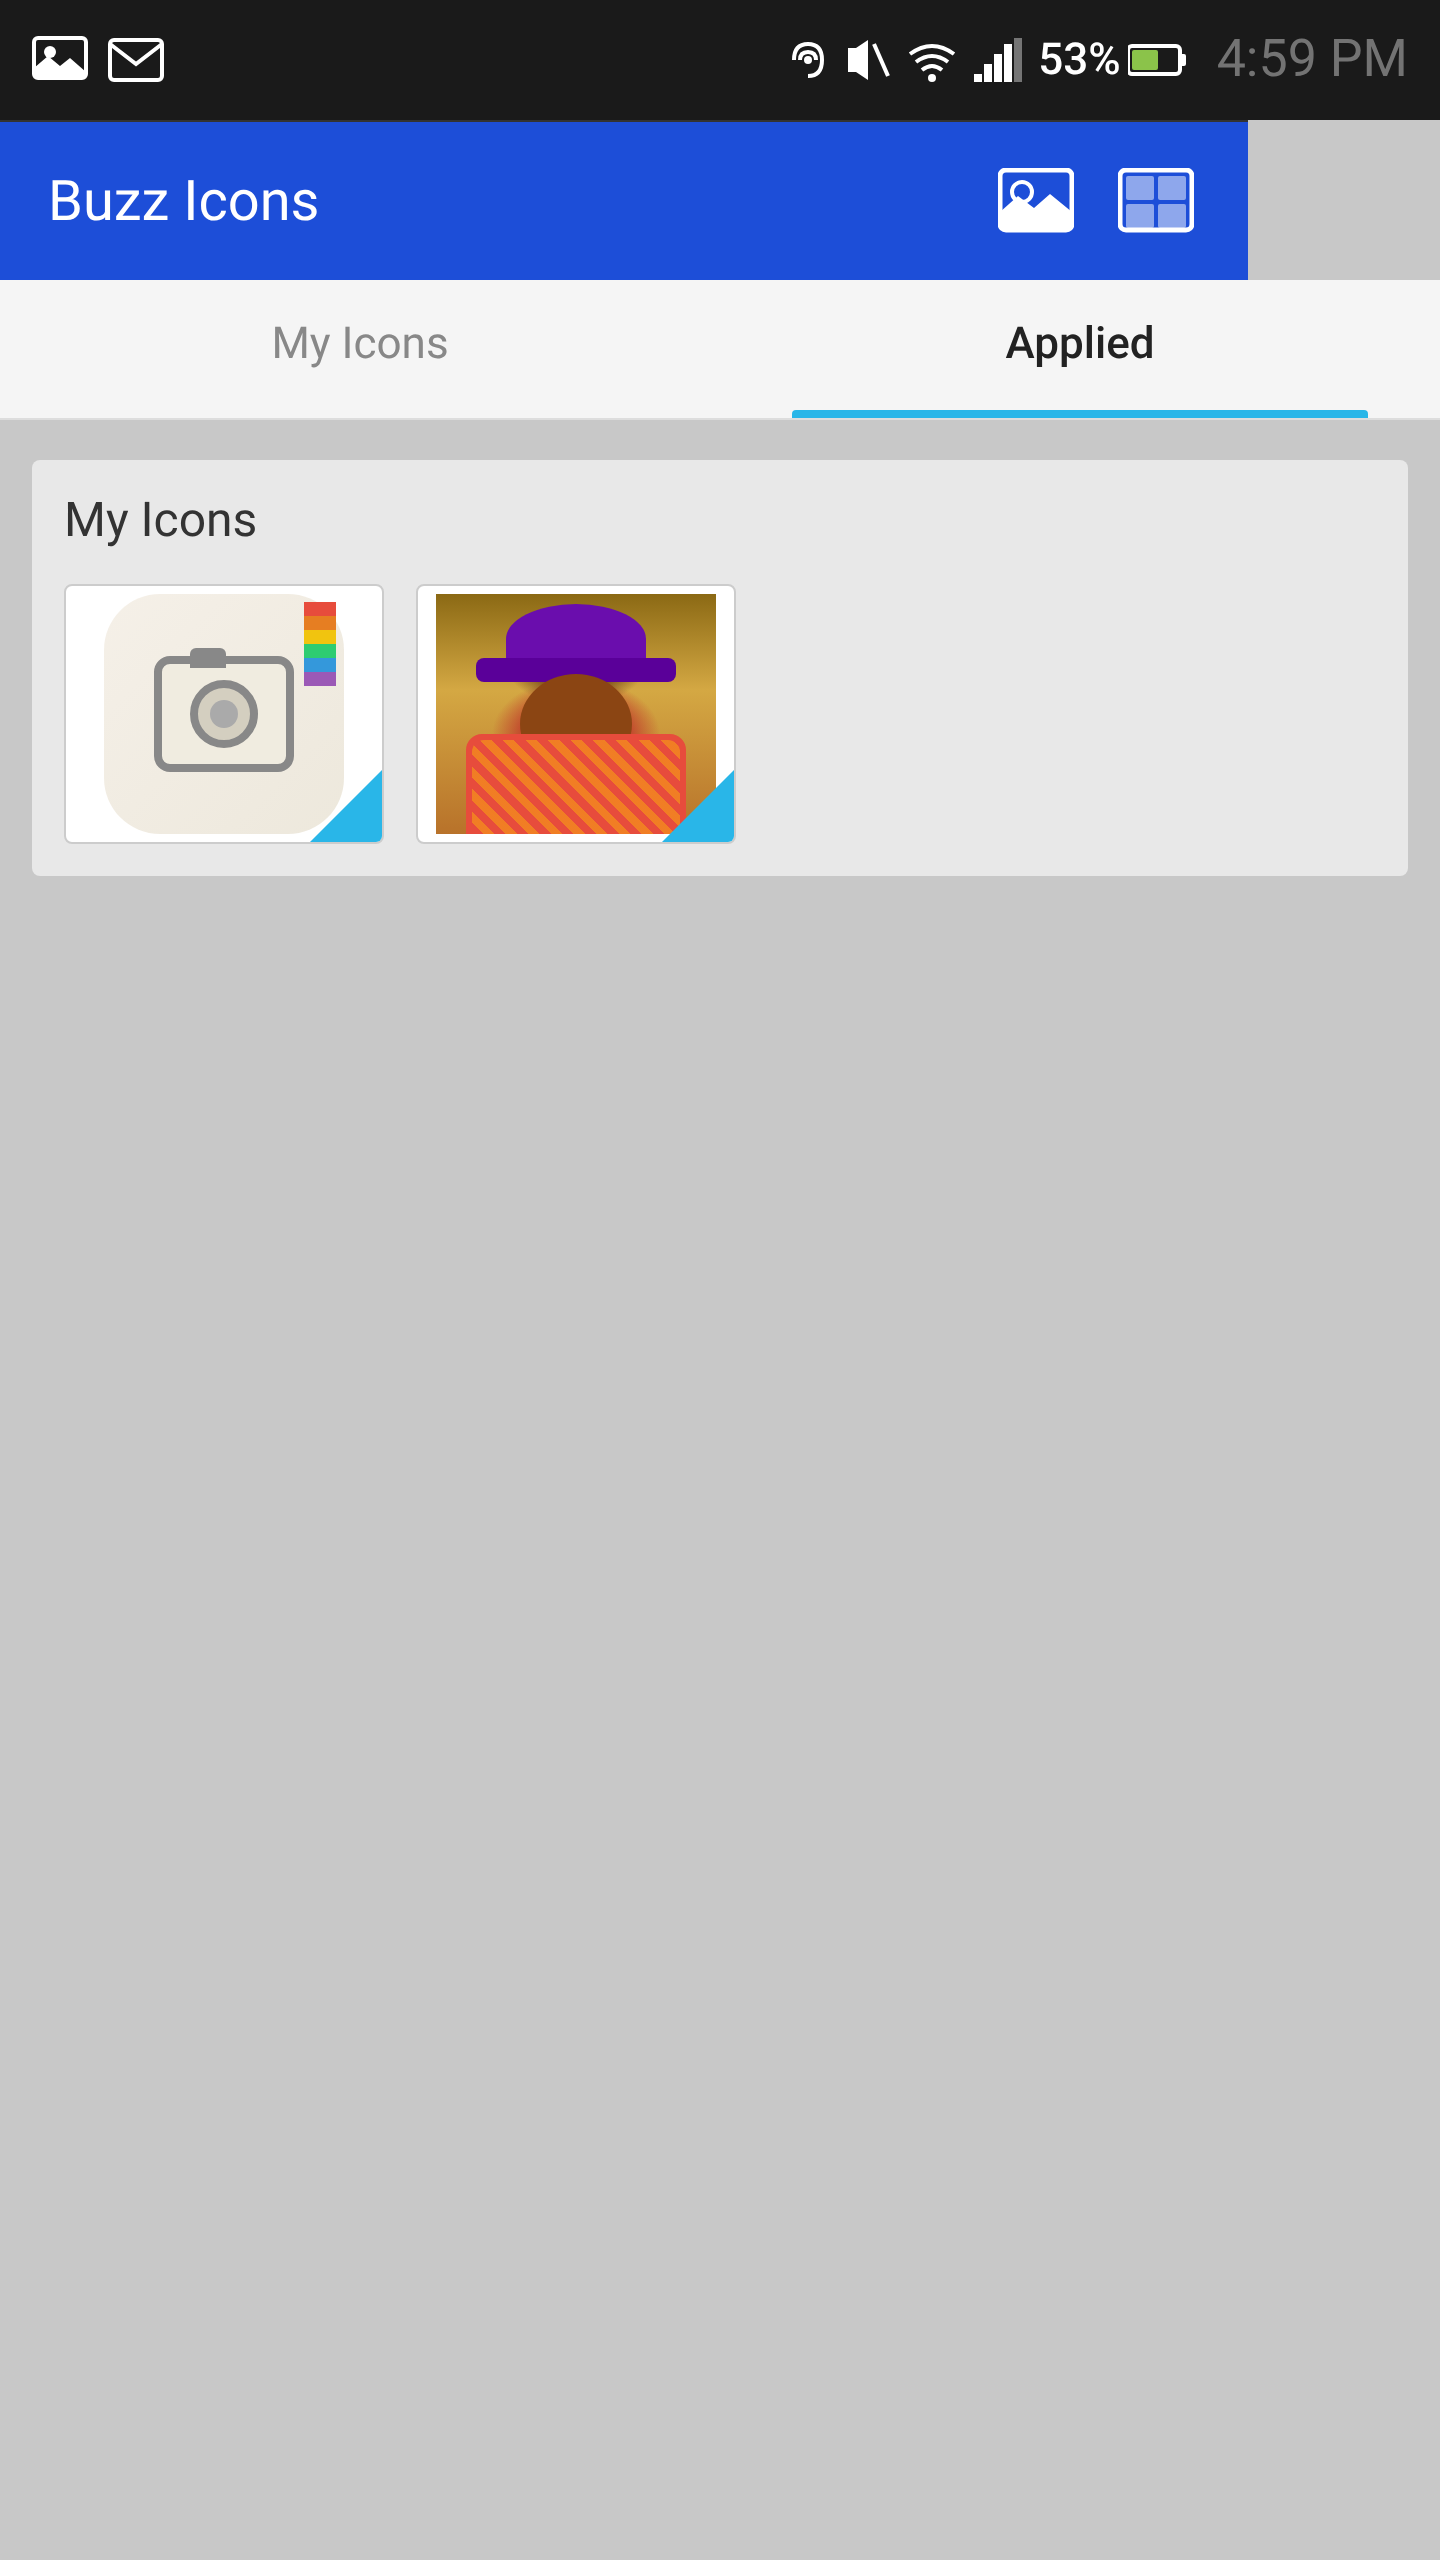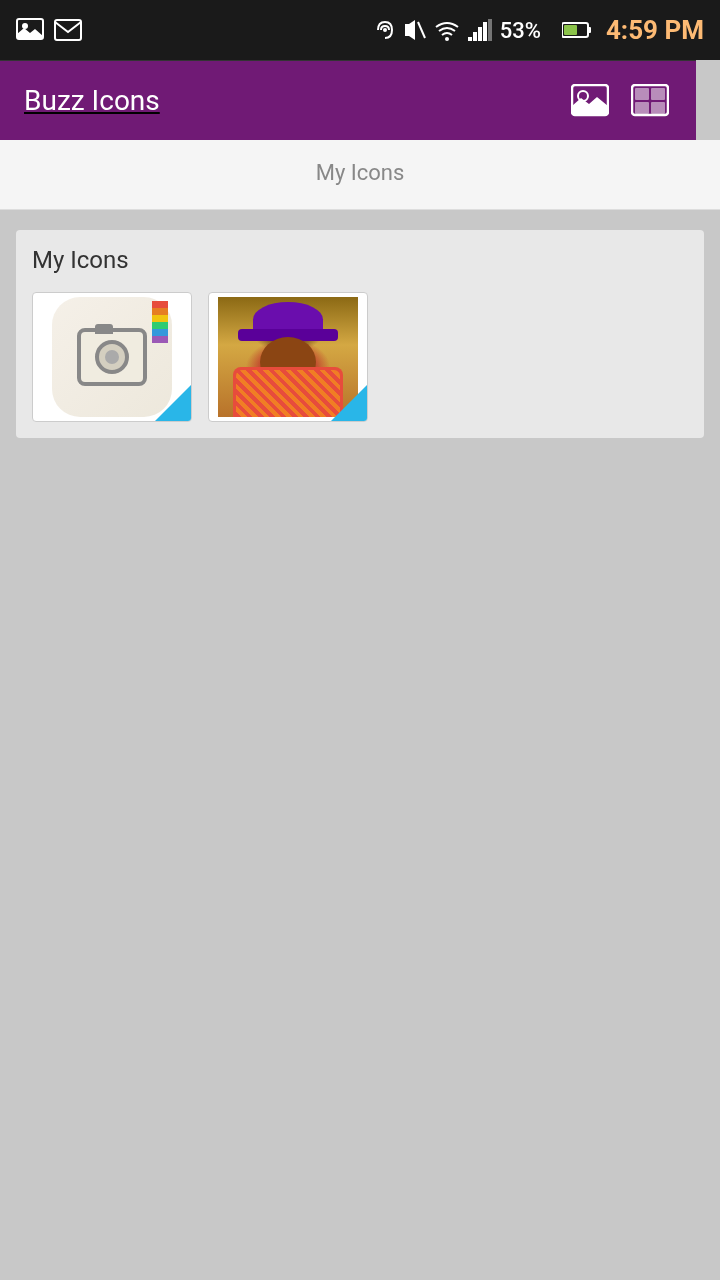--- a/index.html
+++ b/index.html
@@ -30,34 +30,33 @@
     .status-bar-right {
       display: flex;
       align-items: center;
       gap: 8px;
       font-size: 24px;
       font-weight: 500;
     }
     .battery-container {
       display: flex;
       align-items: center;
-      gap: 21px;
+      gap: 4px;
     }
 
     
     .app-bar {
-      width: 696px;
+      width: 624px;
       height: 80px;
-      background: #701a75;
+      background: #1d4ed8;
       display: flex;
       align-items: center;
       justify-content: space-between;
       padding: 0 24px;
       border-top: 1px solid #333;
-      text-decoration: underline;
     }
     .app-bar-title {
       color: white;
       font-size: 28px;
       font-weight: 400;
     }
     .app-bar-actions {
       display: flex;
       gap: 16px;
       align-items: center;
@@ -334,21 +333,21 @@
 
     <div class="battery-container">
       <span style="font-size:22px;color:white;">53%</span>
       <svg width="30" height="18" viewBox="0 0 30 18" fill="none">
         <rect x="0" y="2" width="26" height="14" rx="2" stroke="white" stroke-width="2"></rect>
         <rect x="26" y="6" width="3" height="6" rx="1" fill="white"></rect>
         <rect x="2" y="4" width="13" height="10" rx="1" fill="#8bc34a"></rect>
       </svg>
     </div>
 
-    <span style="font-size:26px;color:#fdba74;font-weight:700;margin-left:6px;">4:59 PM</span>
+    <span style="font-size:26px;color:#737373;font-weight:400;margin-left:6px;">4:59 PM</span>
   </div>
 </div>
 
 <div class="app-bar">
   <span class="app-bar-title">Buzz Icons</span>
   <div class="app-bar-actions">
     <div class="app-bar-icon">
       <svg width="38" height="34" viewBox="0 0 38 34" fill="none">
         <rect x="1" y="1" width="36" height="30" rx="3" stroke="white" stroke-width="2.5"></rect>
         <circle cx="12" cy="12" r="5" stroke="white" stroke-width="2"></circle>
@@ -365,20 +364,23 @@
         <rect x="20" y="18" width="14" height="12" rx="1" fill="white" opacity="0.5"></rect>
       </svg>
     </div>
   </div>
 </div>
 
 <div class="tab-bar">
   <div class="tab-item">
     <span>My Icons</span>
   </div>
+  <div class="tab-item active">
+    <span>Applied</span>
+  </div>
 </div>
 
 <div class="content-area">
   <div class="section-card">
     <div class="section-title">My Icons</div>
     <div class="icon-grid">
 
       <div class="icon-item">
         <div class="instagram-icon">
 

